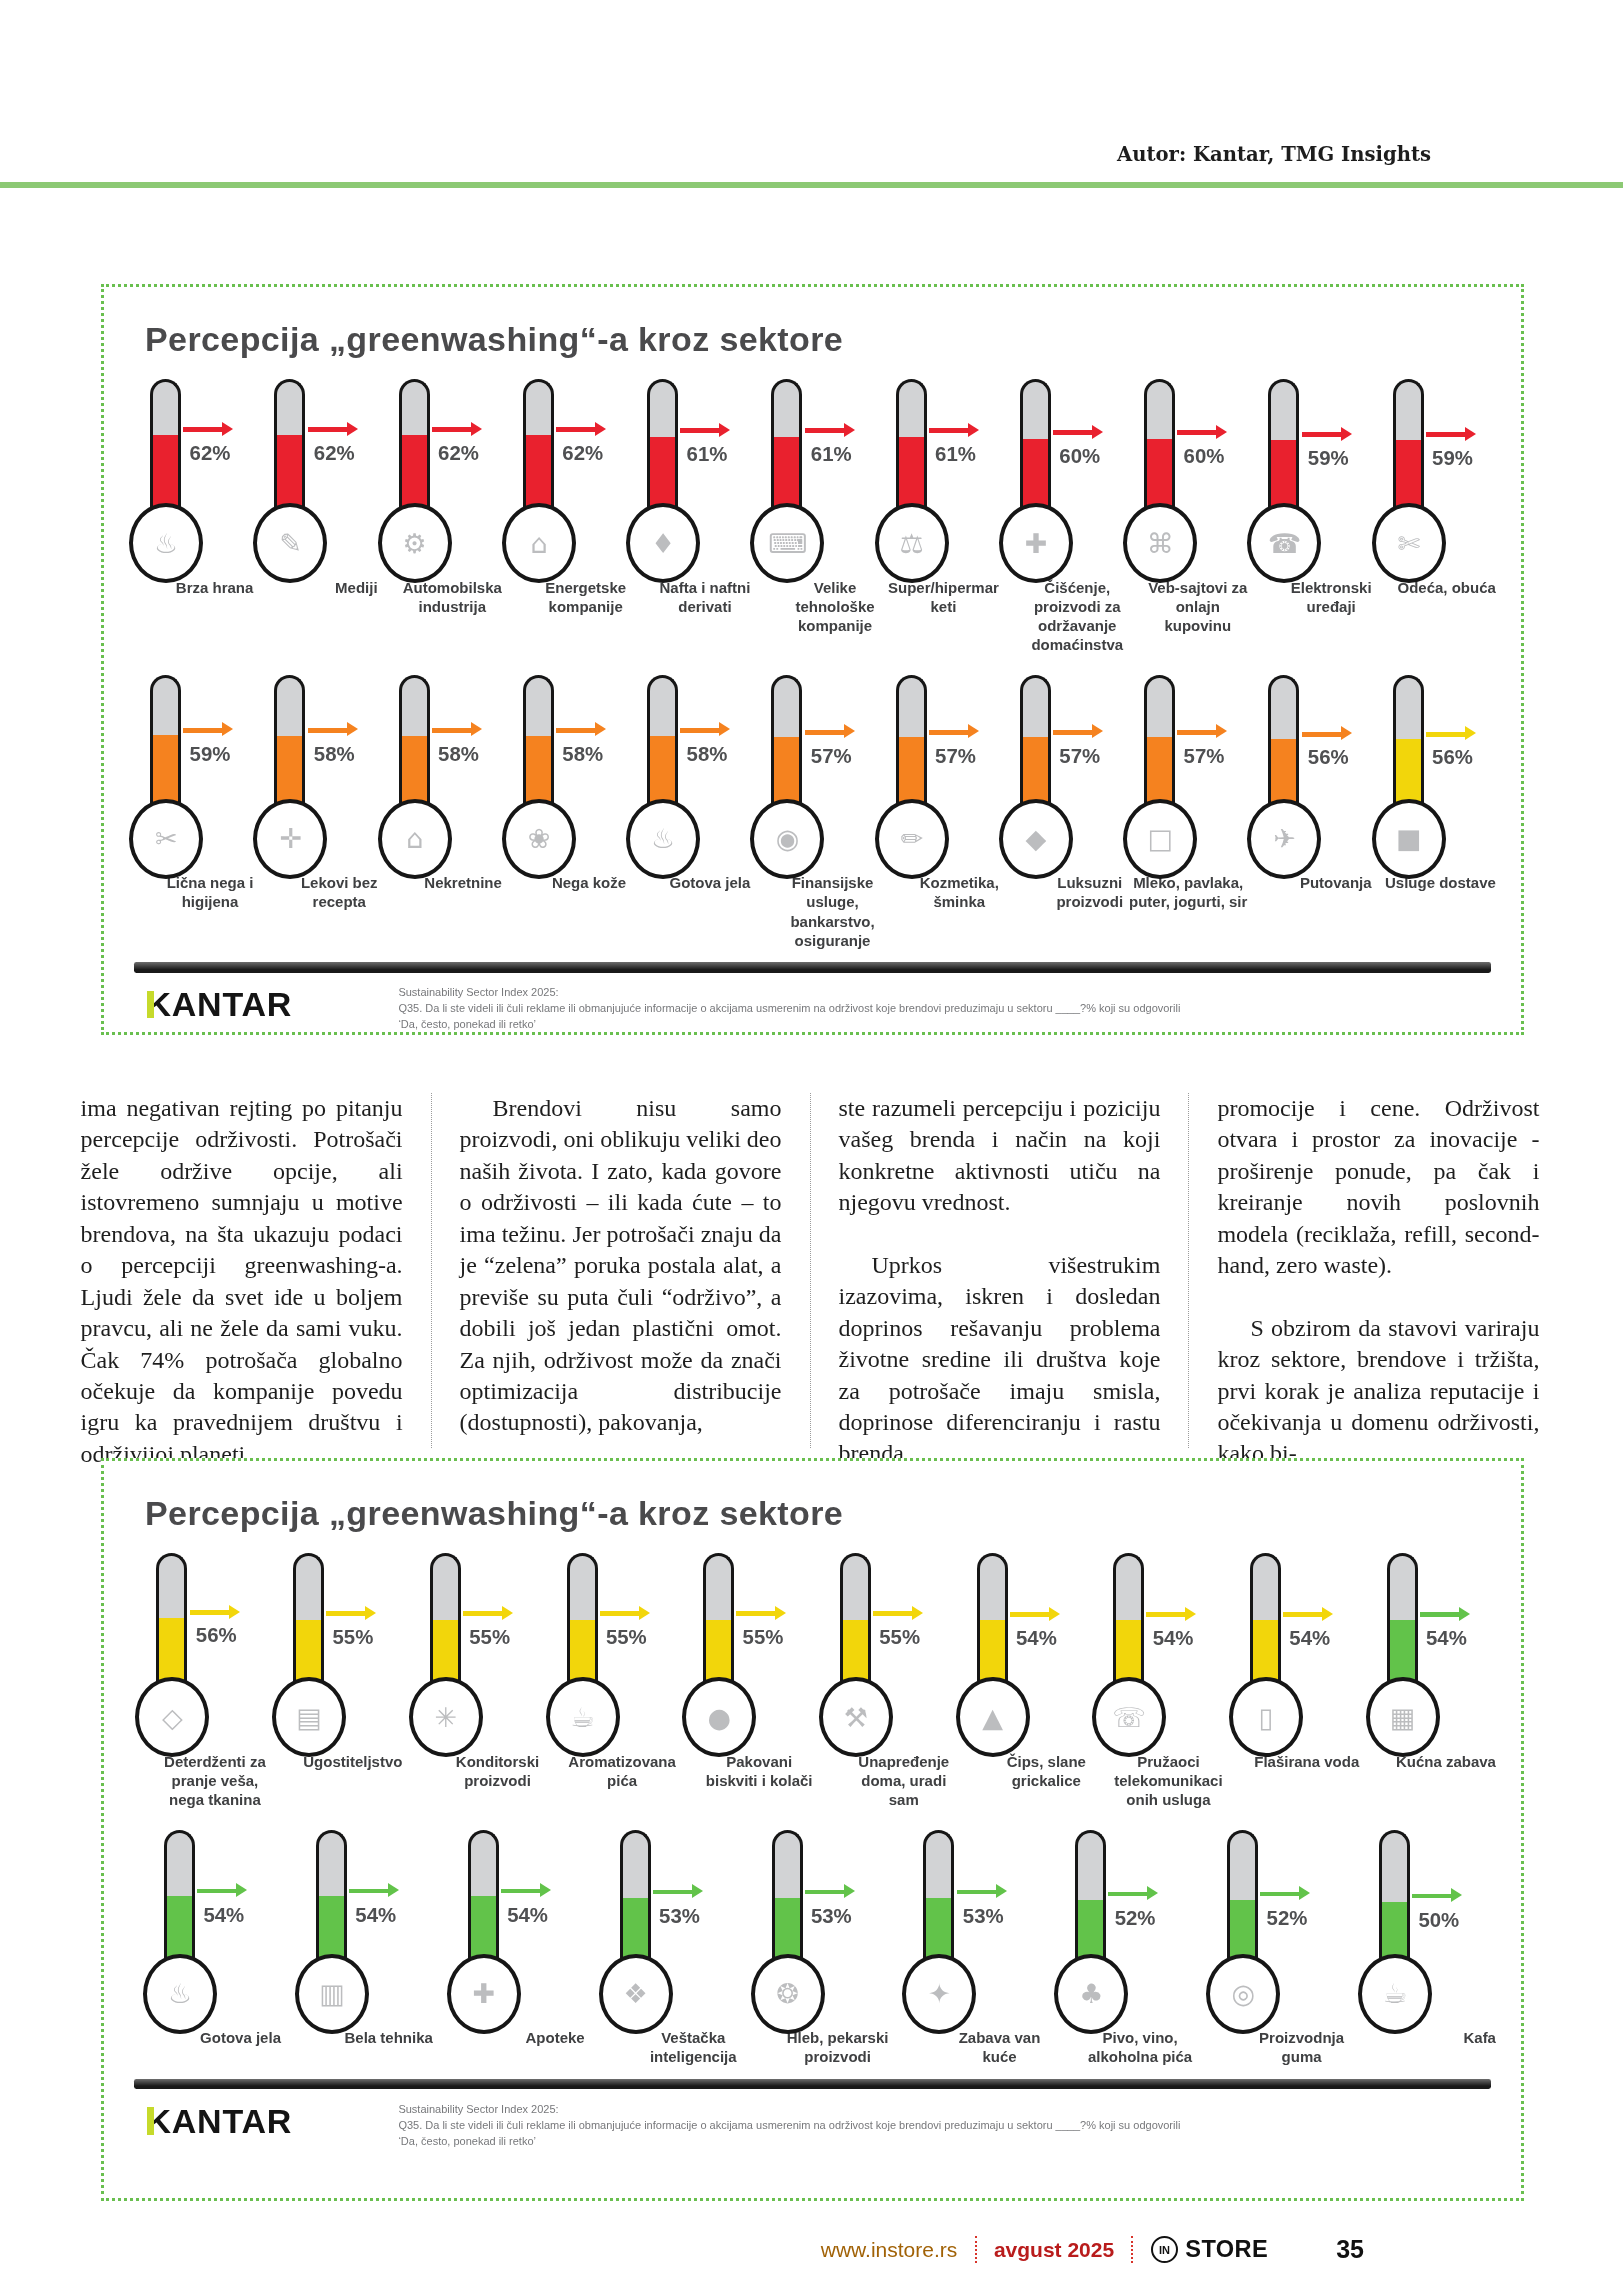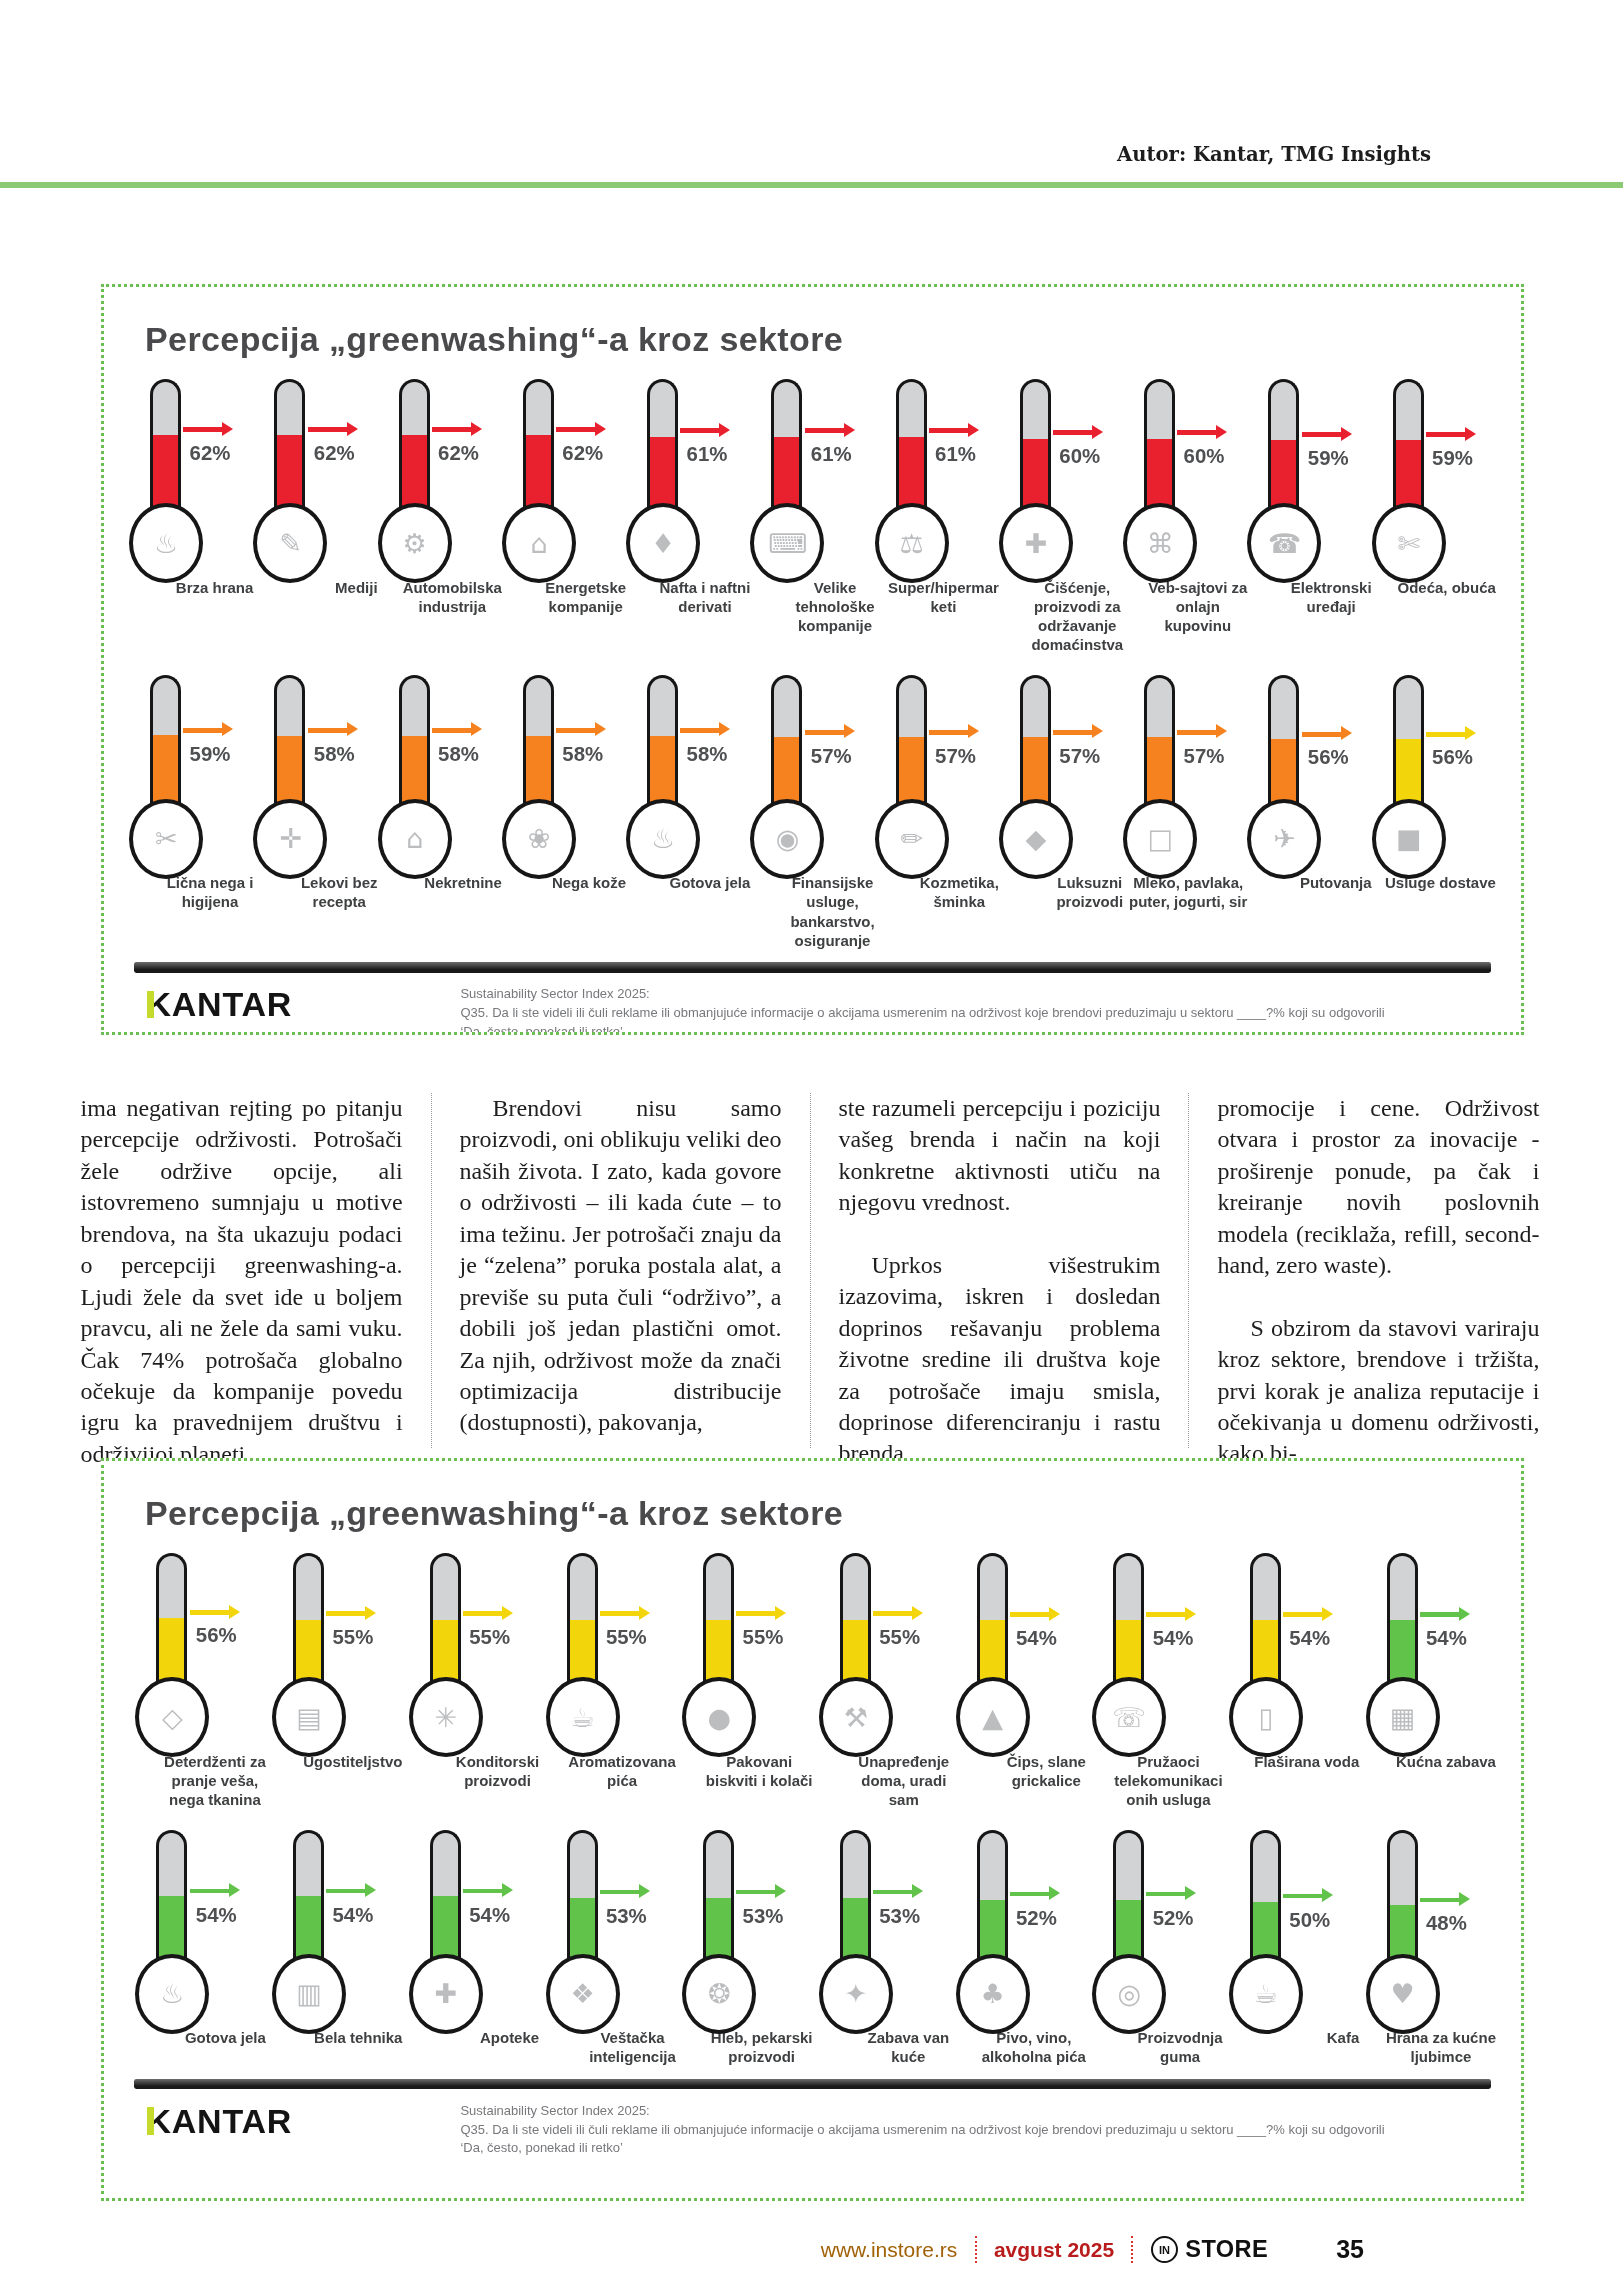--- a/index.html
+++ b/index.html
@@ -57,21 +57,21 @@
     background:linear-gradient(180deg,#6d6d6d 0%,#191919 70%);
   }
   .source-row{display:flex;align-items:flex-start;margin:12.6px 9.4px 0;}
   .kantar-logo{
     position:relative;flex:none;margin-left:11px;width:196px;
     font-weight:bold;font-size:34px;letter-spacing:0.8px;color:#141414;
   }
   .kantar-logo::before{
     content:"";position:absolute;left:0.8px;top:5.5px;width:7px;height:27.5px;background:#c6da2b;z-index:2;
   }
-  .source-text{margin-left:118px;font-size:13px;color:#77787b;line-height:1.45;}
+  .source-text{margin-left:56px;font-size:11px;color:#77787b;line-height:1.45;}
 
   
   .article{position:absolute;top:1093px;left:79px;right:82px;height:355px;display:flex;}
   .article-col{
     flex:1 1 0;min-width:0;padding:0 28px;box-sizing:border-box;
     font-family:"Liberation Serif",serif;font-size:24px;line-height:1.31;
     color:#1e1e1e;text-align:justify;
   }
   .article-col:first-child{padding-left:1.6px;}
   .article-col:last-child{padding-right:1.6px;}
@@ -785,36 +785,20 @@
             <div class="arrow" style="background: rgb(98, 195, 74); top: 64px;">
               <span class="arrow-head" style="border-left-color: rgb(98, 195, 74);"></span>
             </div>
             <div class="pct" style="top: 79px;">50%</div>
             <div class="bulb">
               <span class="icon">☕</span>
             </div>
           </div>
           <div class="thermo-label">Kafa</div>
         </div>
-        <div class="thermo-unit">
-          <div class="thermo-graphic">
-            <div class="tube">
-              <div class="tube-fill" style="background: rgb(98, 195, 74); height: 66px;"></div>
-            </div>
-            <div class="arrow" style="background: rgb(98, 195, 74); top: 68px;">
-              <span class="arrow-head" style="border-left-color: rgb(98, 195, 74);"></span>
-            </div>
-            <div class="pct" style="top: 82px;">48%</div>
-            <div class="bulb">
-              <span class="icon">♥</span>
-            </div>
-          </div>
-          <div class="thermo-label">Hrana za kućne
-ljubimce</div>
-        </div>
       </div>
     </div>
   <div class="divider-bar"></div>
   <div class="source-row">
     <div class="kantar-logo">KANTAR</div>
     <div class="source-text">
       <div>Sustainability Sector Index 2025:</div>
       <div>Q35. Da li ste videli ili čuli reklame ili obmanjujuće informacije o akcijama usmerenim na održivost koje brendovi preduzimaju u sektoru ____?% koji su odgovorili</div>
       <div>‘Da, često, ponekad ili retko’</div>
     </div>

